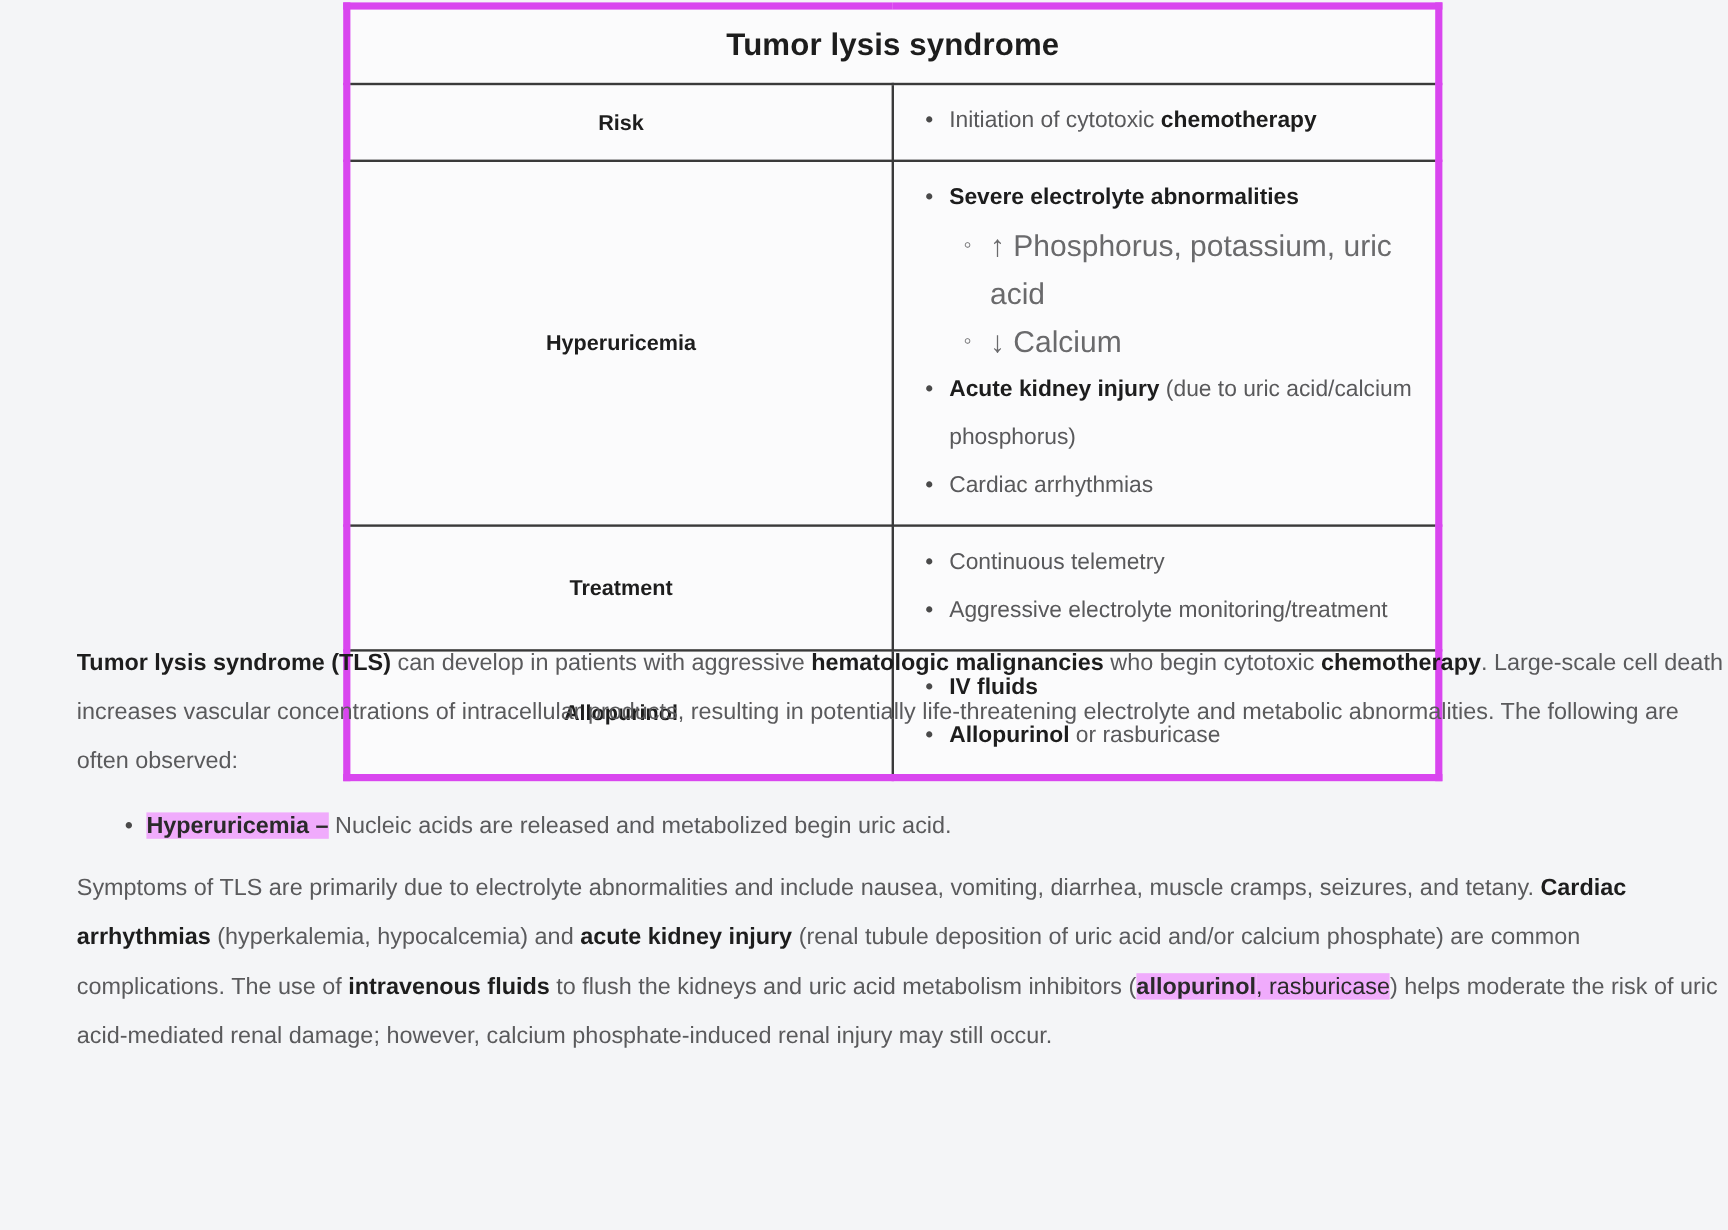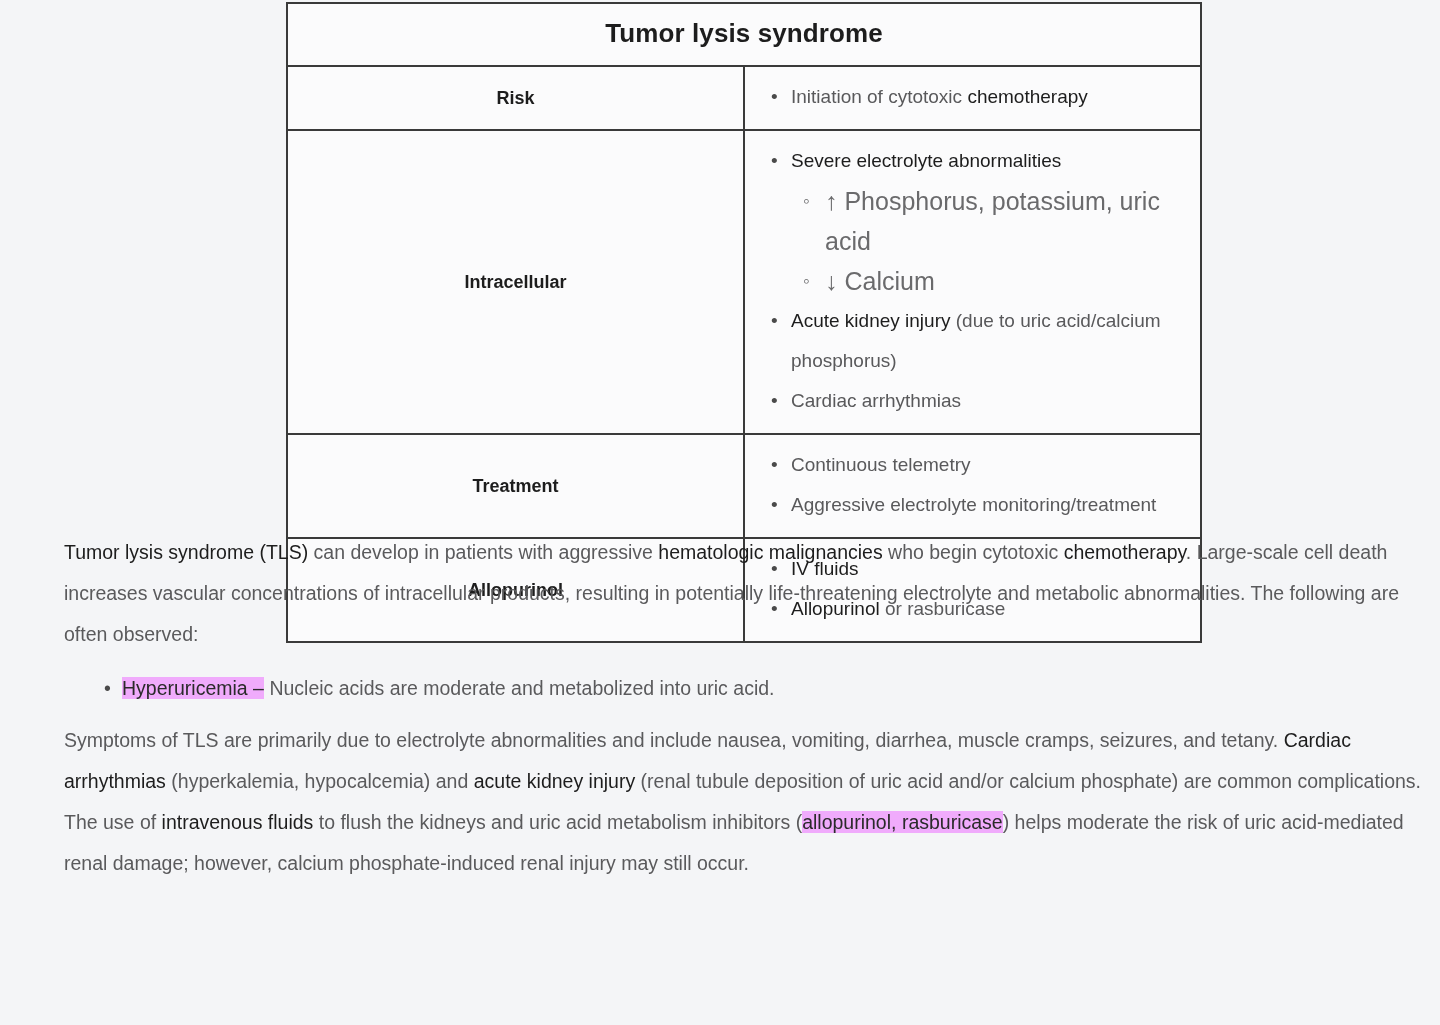--- a/index.html
+++ b/index.html
@@ -26,21 +26,21 @@
   .tls-table-wrap {
     position: absolute;
     left: 286px;
     top: 2px;
     width: 916px;
   }
   table.tls-table {
     width: 100%;
     border-collapse: collapse;
     background: #fbfbfc;
-    border: 2px solid #d946ef;
+    border: 6px solid #d946ef;
     table-layout: fixed;
   }
   table.tls-table td {
     border: 2px solid #3a3a3a;
     vertical-align: middle;
     background: #fbfbfc;
   }
   td.tls-title {
     text-align: center;
     font-weight: bold;
@@ -96,21 +96,21 @@
   }
   ul.tls-sublist > li::before {
     content: "\25E6";
     position: absolute;
     left: 12px;
     top: 0;
     color: #6a6a6c;
     font-size: 19px;
     line-height: 40px;
   }
-  .b { font-weight: normal; color: #1d1d1d; }
+  .b { font-weight: bold; color: #1d1d1d; }
 
   
   .body-copy {
     position: absolute;
     left: 40px;
     top: 532px;
     width: 1372px;
     margin-left: 24px;
   }
   p.para {
@@ -161,21 +161,21 @@
 
       <tr>
             <td class="tls-label">Risk</td>
             <td class="tls-content">
               <ul class="tls-list">
                 <li><span>Initiation of cytotoxic </span><span class="b">chemotherapy</span></li>
               </ul>
             </td>
           </tr>
           <tr>
-            <td class="tls-label">Intracellular</td>
+            <td class="tls-label">Hyperuricemia</td>
             <td class="tls-content">
               <ul class="tls-list">
                 <li><span class="b">Severe electrolyte abnormalities</span><ul class="tls-sublist">
                     <li><span>↑ Phosphorus, potassium, uric acid</span></li>
                     <li><span>↓ Calcium</span></li>
                   </ul></li>
                 <li><span class="b">Acute kidney injury</span><span> (due to uric acid/calcium phosphorus)</span></li>
                 <li><span>Cardiac arrhythmias</span></li>
               </ul>
             </td>
@@ -198,18 +198,18 @@
               </ul>
             </td>
           </tr>
         </tbody>
     </table>
   </div>
 
   <div class="body-copy">
     <p class="para"><span class="b">Tumor lysis syndrome (TLS)</span><span> can develop in patients with aggressive </span><span class="b">hematologic malignancies</span><span> who begin cytotoxic </span><span class="b">chemotherapy</span><span>.  Large-scale cell death increases vascular concentrations of intracellular products, resulting in potentially life-threatening electrolyte and metabolic abnormalities.  The following are often observed:</span></p>
     <ul class="hl-list">
-        <li><span class="b hl">Hyperuricemia –</span><span> Nucleic acids are moderate and metabolized into uric acid.</span></li>
+        <li><span class="b hl">Hyperuricemia –</span><span> Nucleic acids are released and metabolized begin uric acid.</span></li>
       </ul>
     <p class="para para2"><span>Symptoms of TLS are primarily due to electrolyte abnormalities and include nausea, vomiting, diarrhea, muscle cramps, seizures, and tetany.  </span><span class="b">Cardiac arrhythmias</span><span> (hyperkalemia, hypocalcemia) and </span><span class="b">acute kidney injury</span><span> (renal tubule deposition of uric acid and/or calcium phosphate) are common complications.  The use of </span><span class="b">intravenous fluids</span><span> to flush the kidneys and uric acid metabolism inhibitors (</span><span class="b hl">allopurinol</span><span class="hl">, rasburicase</span><span>) helps moderate the risk of uric acid-mediated renal damage; however, calcium phosphate-induced renal injury may still occur.</span></p>
   </div>
 
 </div>
 
 </body></html>

